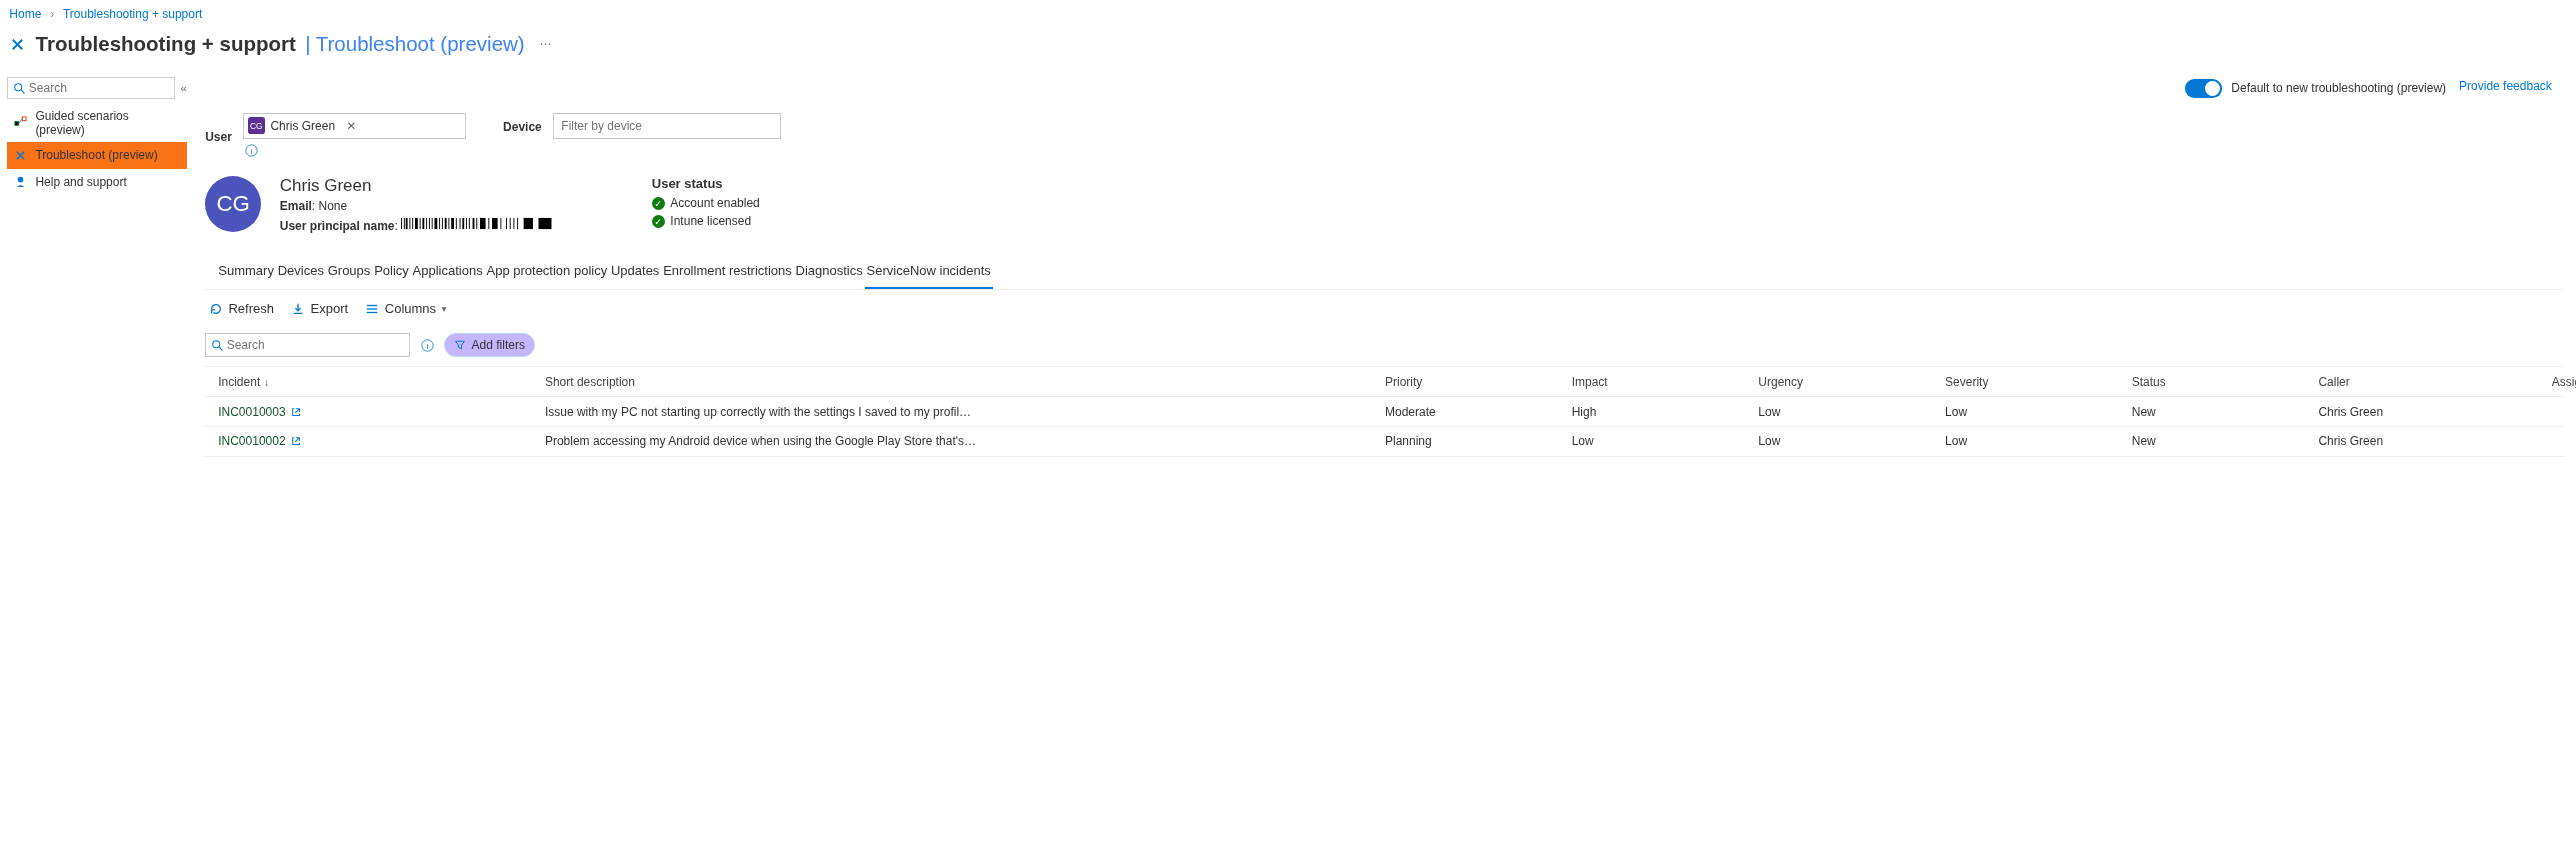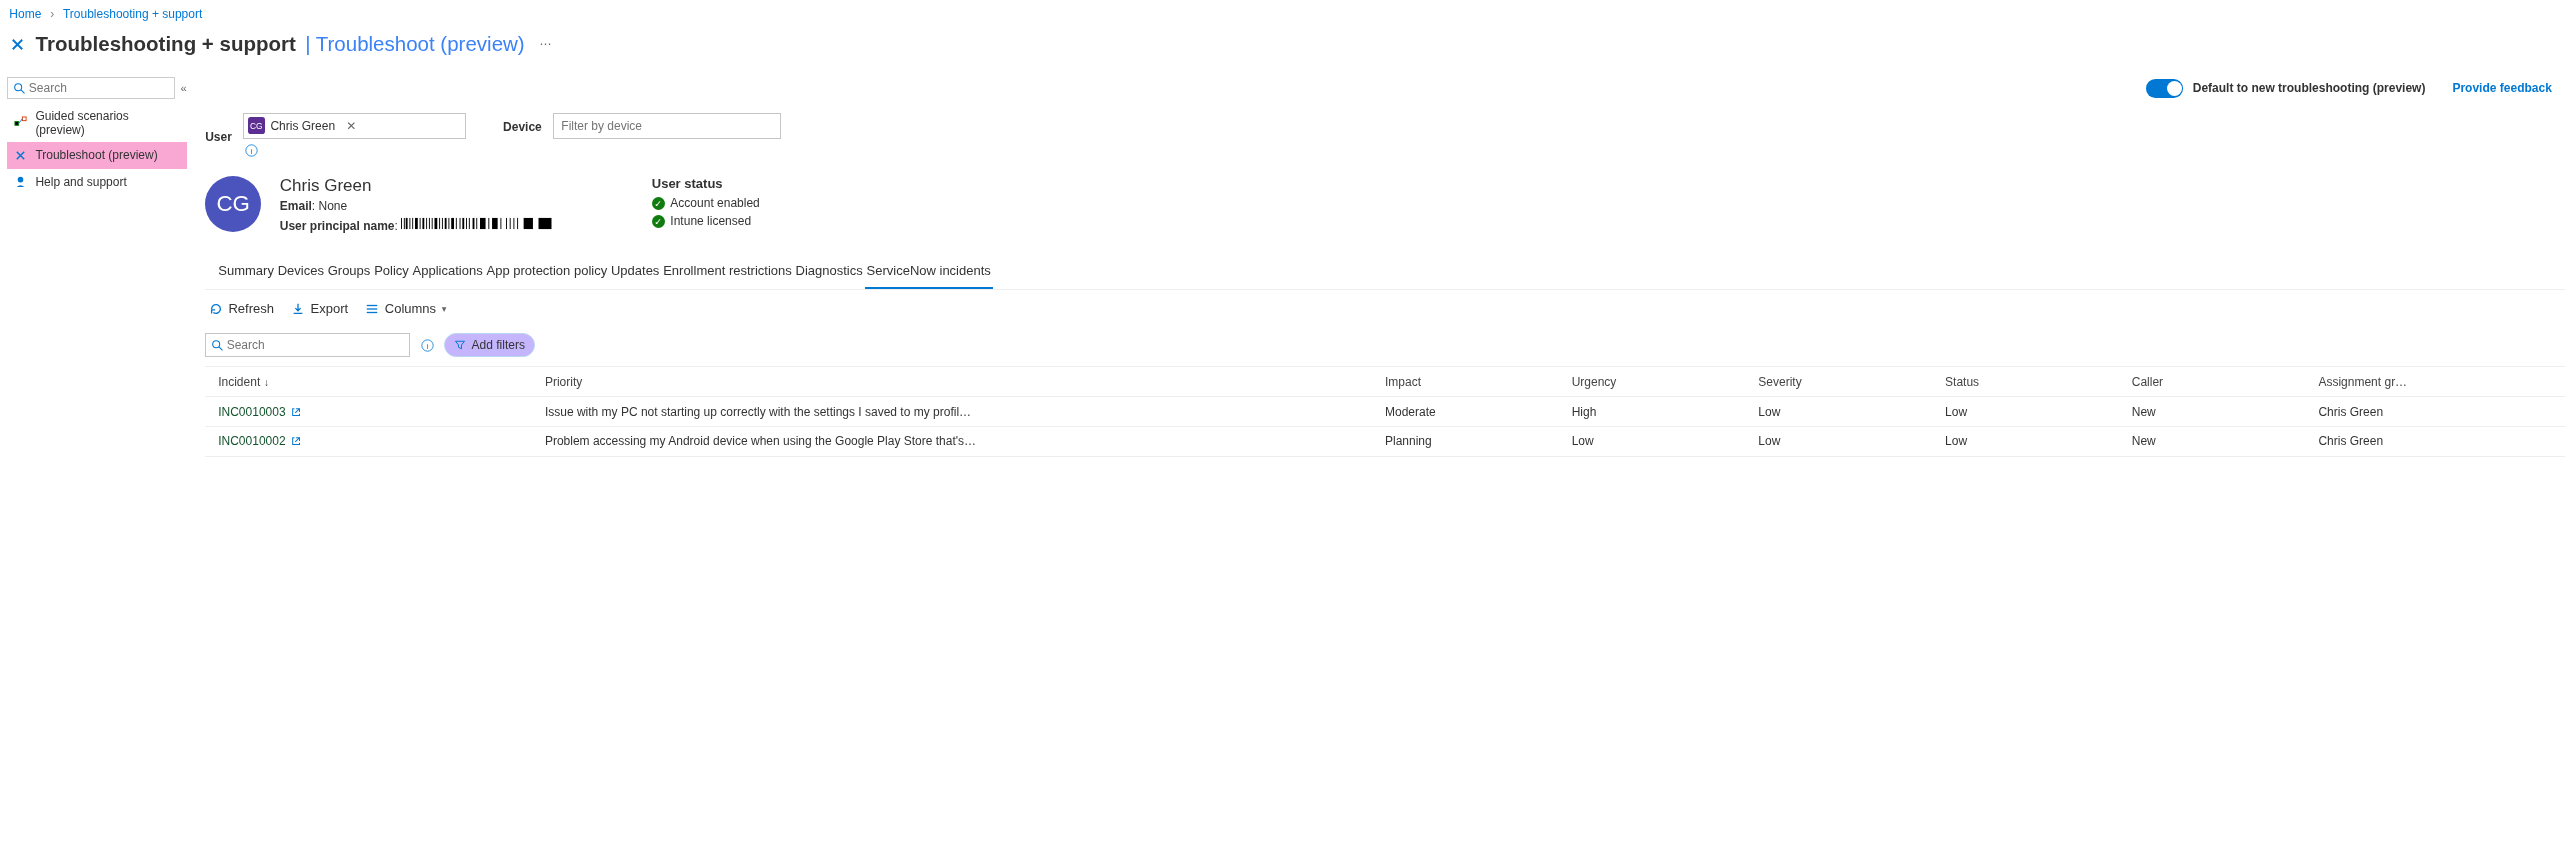--- a/index.html
+++ b/index.html
@@ -17,26 +17,26 @@
 
   .layout { display: flex; width: 100%; }
 
   .sidebar { width: 194px; flex: 0 0 194px; padding: 3.7px 7.4px; }
   .search-wrap { display: flex; align-items: center; gap: 5.6px; margin-bottom: 3.7px; }
   .search-box { flex: 1; display: flex; align-items: center; border: 0.9px solid #ccc; background: #fff; height: 22.3px; padding: 0 5.6px; }
   .search-box input { border: none; outline: none; width: 100%; font-size: 12px; }
   .collapse-chevrons { color: #666; cursor: pointer; font-size: 11.2px; }
 
   .nav-item { display: flex; align-items: center; gap: 7.4px; padding: 5.6px 5.6px; font-size: 12px; cursor: pointer; }
-  .nav-item.active { background: #f9a8d4; }
+  .nav-item.active { background: #f97316; }
   .nav-item .nav-icon { width: 15px; height: 15px; display: inline-flex; align-items: center; justify-content: center; flex: 0 0 15px; }
 
   .main { flex: 1; padding: 0 11.2px; }
 
-  .toolbar-top { display: flex; align-items: center; justify-content: flex-end; padding: 5.6px 13px 9.3px 0; gap: 27px; font-weight: bold; }
+  .toolbar-top { display: flex; align-items: flex-start; justify-content: flex-end; padding: 5.6px 13px 9.3px 0; gap: 13px; }
   .toggle-wrap { display: flex; align-items: center; gap: 9.3px; }
   .toggle { position: relative; width: 37px; height: 18.6px; background: #0078d4; border-radius: 9.3px; cursor: pointer; }
   .toggle .knob { position: absolute; right: 1.9px; top: 1.9px; width: 15px; height: 15px; background: #fff; border-radius: 50%; }
 
   .filters-row { display: flex; align-items: flex-start; gap: 37px; padding: 5.6px 0 13px 0; }
   .filter-block { display: flex; align-items: center; gap: 11.2px; }
   .filter-label { font-size: 12px; font-weight: 600; padding-top: 3.7px; }
   .pill-input { display: flex; align-items: center; border: 0.9px solid #c7c6c5; height: 26px; min-width: 223px; padding: 1.9px; background: #fff; }
   .user-chip { display: flex; align-items: center; gap: 5.6px; padding: 0 1.9px; }
   .avatar-xs { width: 17px; height: 17px; border-radius: 2.8px; display: inline-flex; align-items: center; justify-content: center; font-size: 8.4px; color: #fff; background: #5c2e91; }
@@ -313,20 +313,21 @@
               <path d="M2 3h12L10 8v5l-4-2V8z" stroke="#0078d4" fill="none" stroke-width="1.3"></path>
             </svg>
         </span>
         <span>Add filters</span>
       </div>
     </div>
 
     <div class="grid">
       <div class="grid-head">
         <div class="cell"><span>Incident</span><span class="sort">↓</span></div>
+        <div class="cell">Short description</div>
         <div class="cell">Priority</div>
         <div class="cell">Impact</div>
         <div class="cell">Urgency</div>
         <div class="cell">Severity</div>
         <div class="cell">Status</div>
         <div class="cell">Caller</div>
         <div class="cell">Assignment gr…</div>
 
       </div>
 

